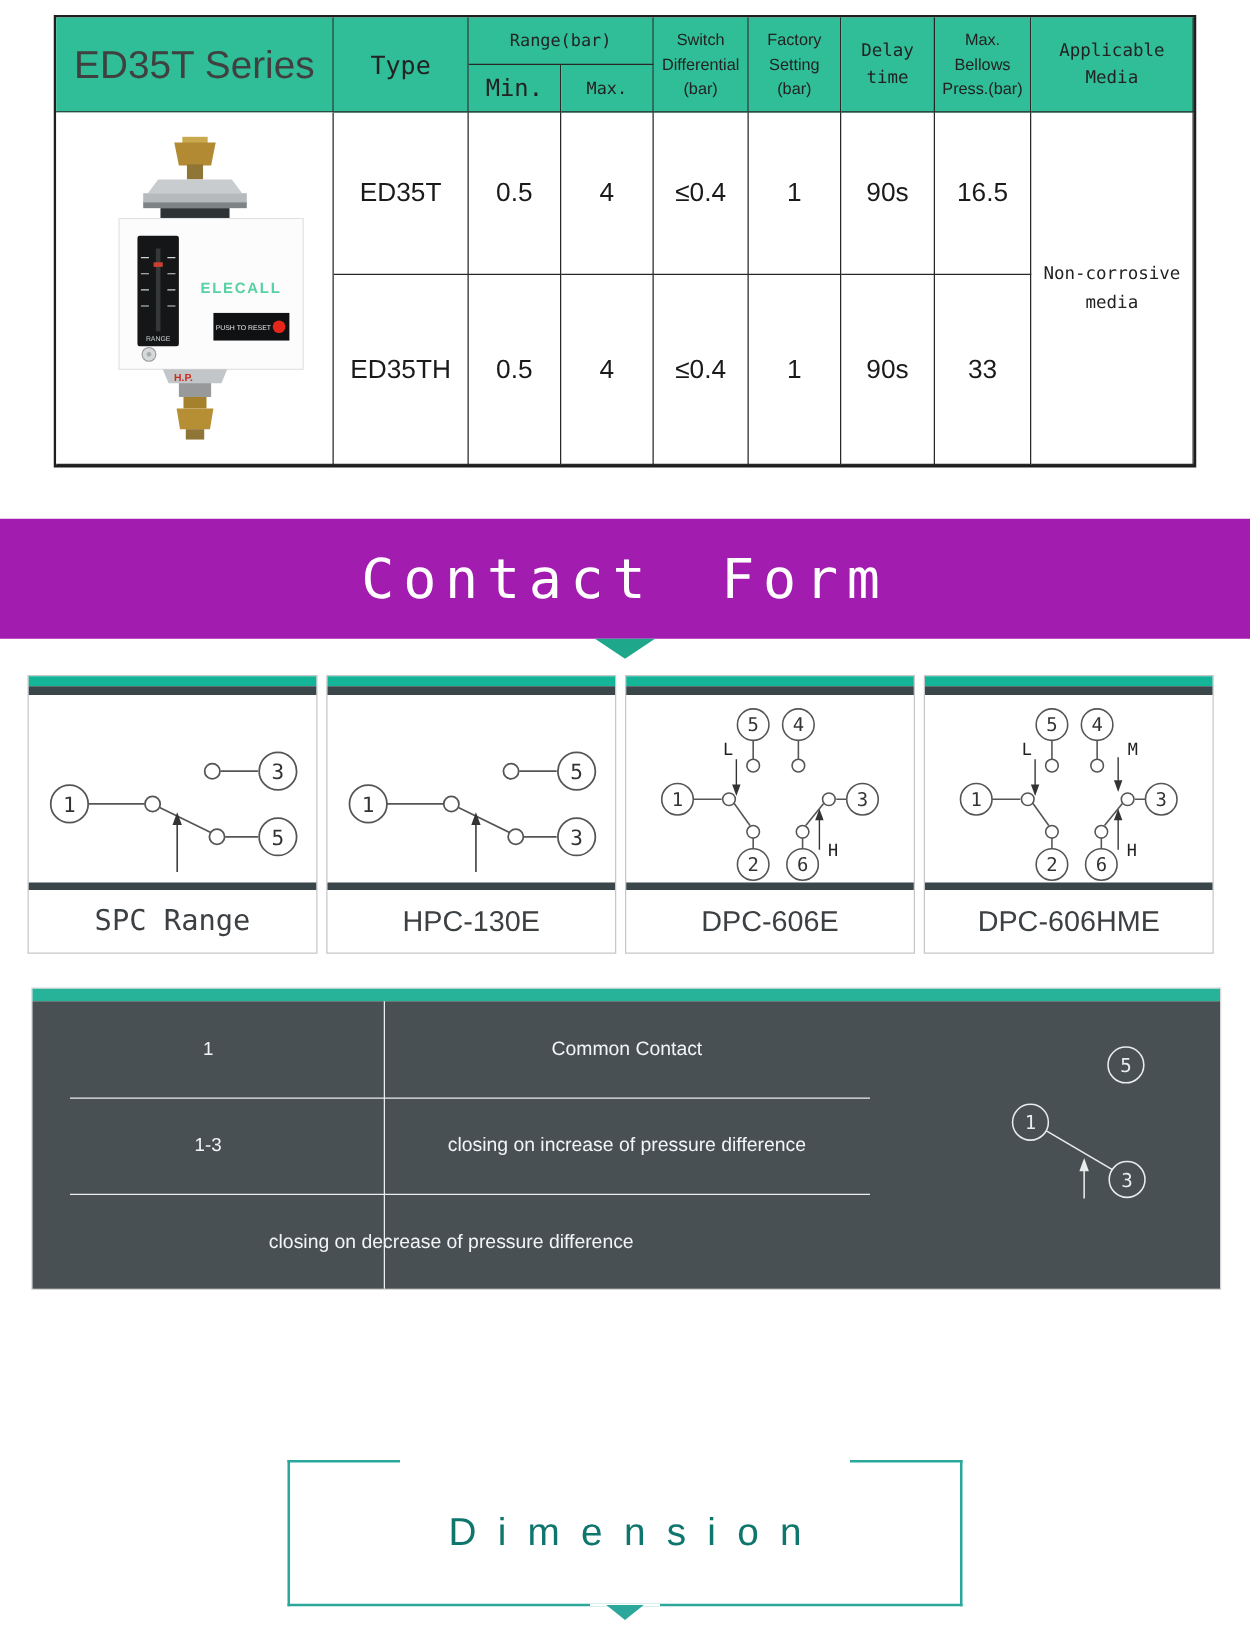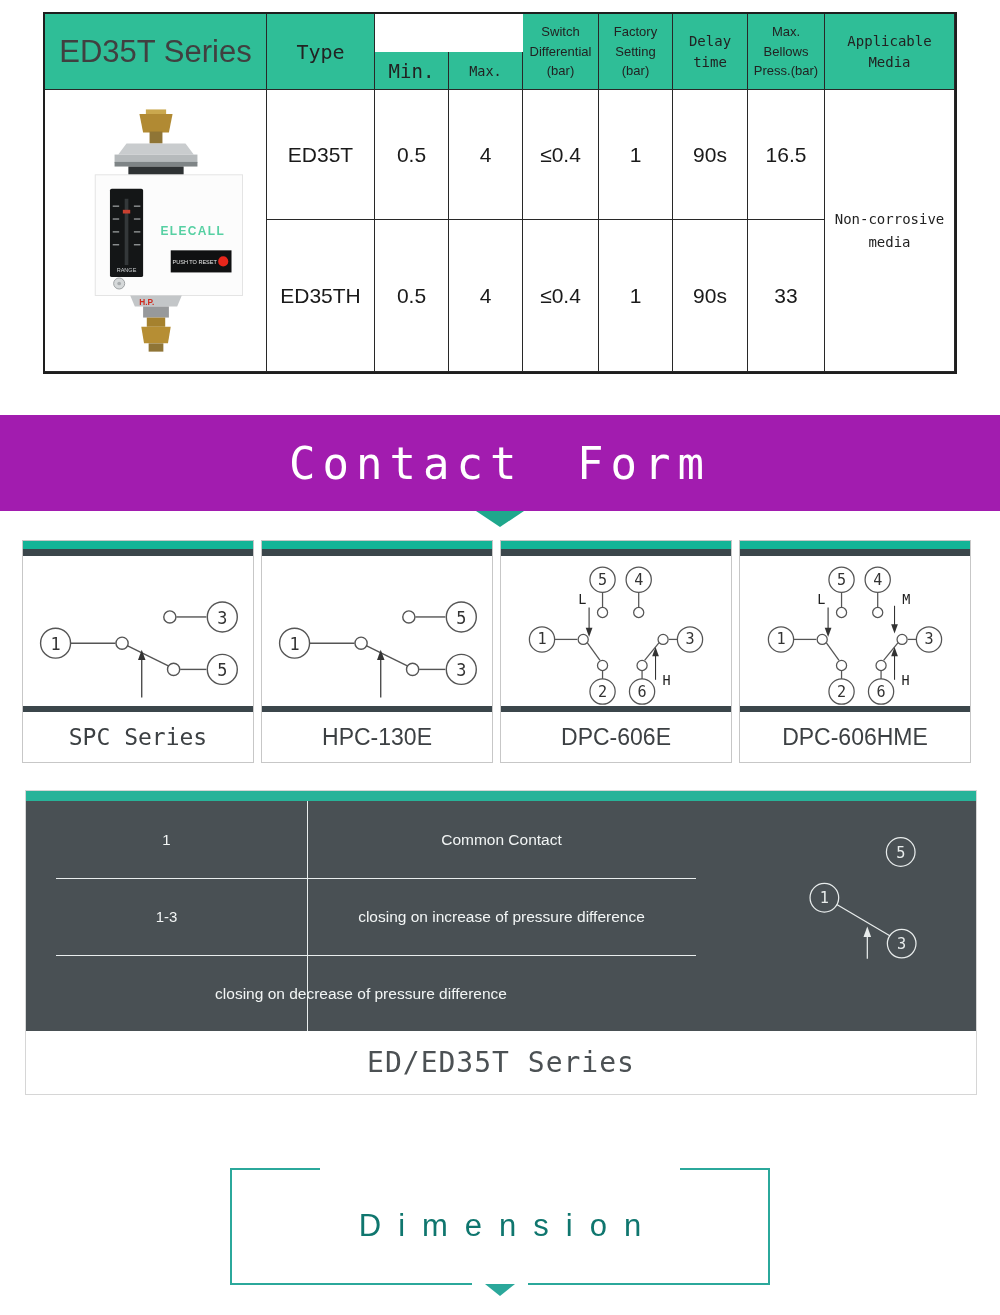--- a/index.html
+++ b/index.html
@@ -88,20 +88,21 @@
        border-top:12px solid #2ba89b;}
 
   .psvg-text{font-family:"Liberation Sans",sans-serif;}
 </style>
 </head>
 <body>
 
 <div class="spec">
   <div class="hdr c-series">ED35T Series</div>
   <div class="hdr c-type mono">Type</div>
+  <div class="hdr c-range mono">Range(bar)</div>
   <div class="hdr c-min mono">Min.</div>
   <div class="hdr c-max mono">Max.</div>
   <div class="hdr c-swd pre">Switch
 Differential
 (bar)</div>
   <div class="hdr c-fs pre">Factory
 Setting
 (bar)</div>
   <div class="hdr c-dt pre mono">Delay
 time</div>
@@ -202,21 +203,21 @@
         <text class="dg-num" x="206" y="127">5</text>
         <circle class="dg-sm" cx="150" cy="64" r="6.5"></circle>
         <line class="dg" x1="157" y1="64" x2="189" y2="64"></line>
         <circle class="dg" cx="206" cy="64" r="16"></circle>
         <text class="dg-num" x="206" y="71">3</text>
         <line class="dg-arrow" x1="120" y1="150" x2="120" y2="108"></line>
         <polygon class="dg-head" points="116,110 124,110 120,99"></polygon>
       </svg>
     </div>
     <div class="card-divider"></div>
-    <div class="card-label mono">SPC Series</div>
+    <div class="card-label mono">SPC Range</div>
   </div>
 
   <div class="card">
     <div class="card-teal"></div>
     <div class="card-darkbar"></div>
     <div class="card-diagram">
       <svg viewBox="0 0 232 158" width="226" height="148">
         <circle class="dg" cx="28" cy="92" r="16"></circle>
         <text class="dg-num" x="28" y="99">1</text>
         <line class="dg" x1="44" y1="92" x2="92" y2="92"></line>
@@ -350,21 +351,20 @@
       <text class="wg-num" x="160" y="36">5</text>
       <circle class="wg" cx="80" cy="78" r="15"></circle>
       <text class="wg-num" x="80" y="84">1</text>
       <circle class="wg" cx="161" cy="126" r="15"></circle>
       <text class="wg-num" x="161" y="132">3</text>
       <line class="wg" x1="93" y1="85" x2="149" y2="118"></line>
       <line class="wg" x1="125" y1="142" x2="125" y2="117"></line>
       <polygon class="wg-head" points="121,119 129,119 125,108"></polygon>
     </svg>
   </div>
-  <div class="db-footer">ED/ED35T Series</div>
 </div>
 
 <div class="dim">
   <div class="dim-tl"></div>
   <div class="dim-tr"></div>
   <div class="dim-title">Dimension</div>
   <div class="dim-gap"></div>
   <div class="dim-tri"></div>
 </div>
 

